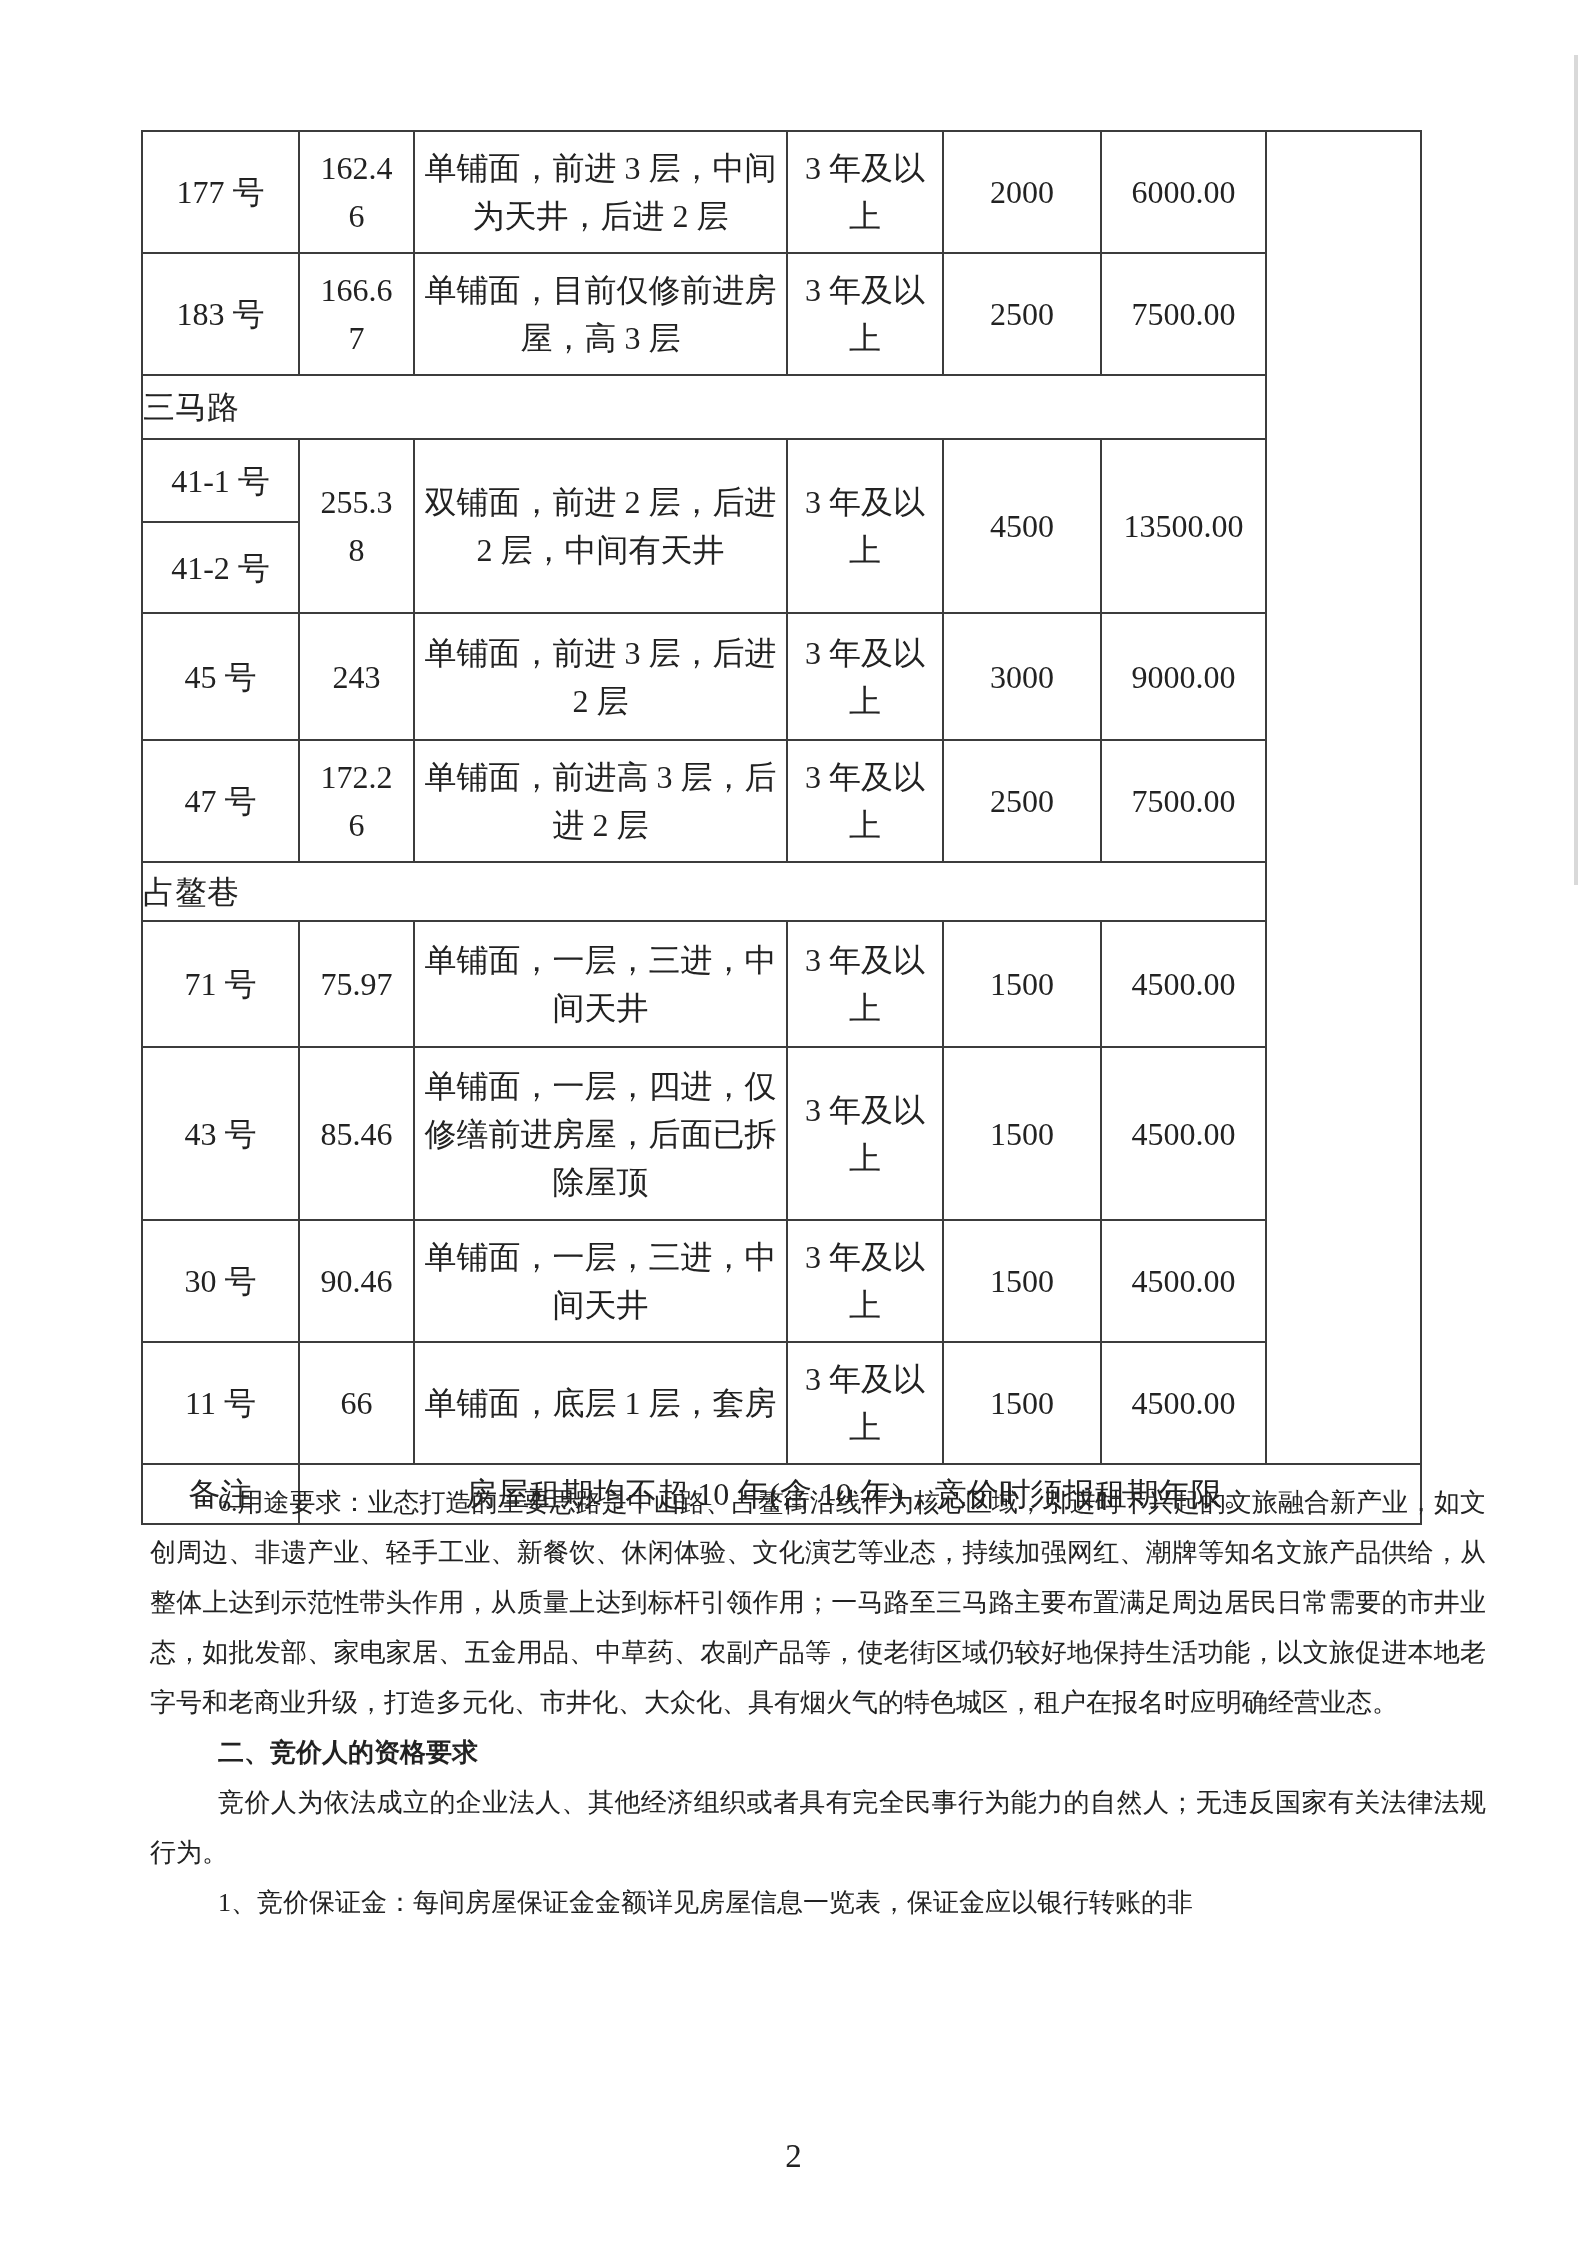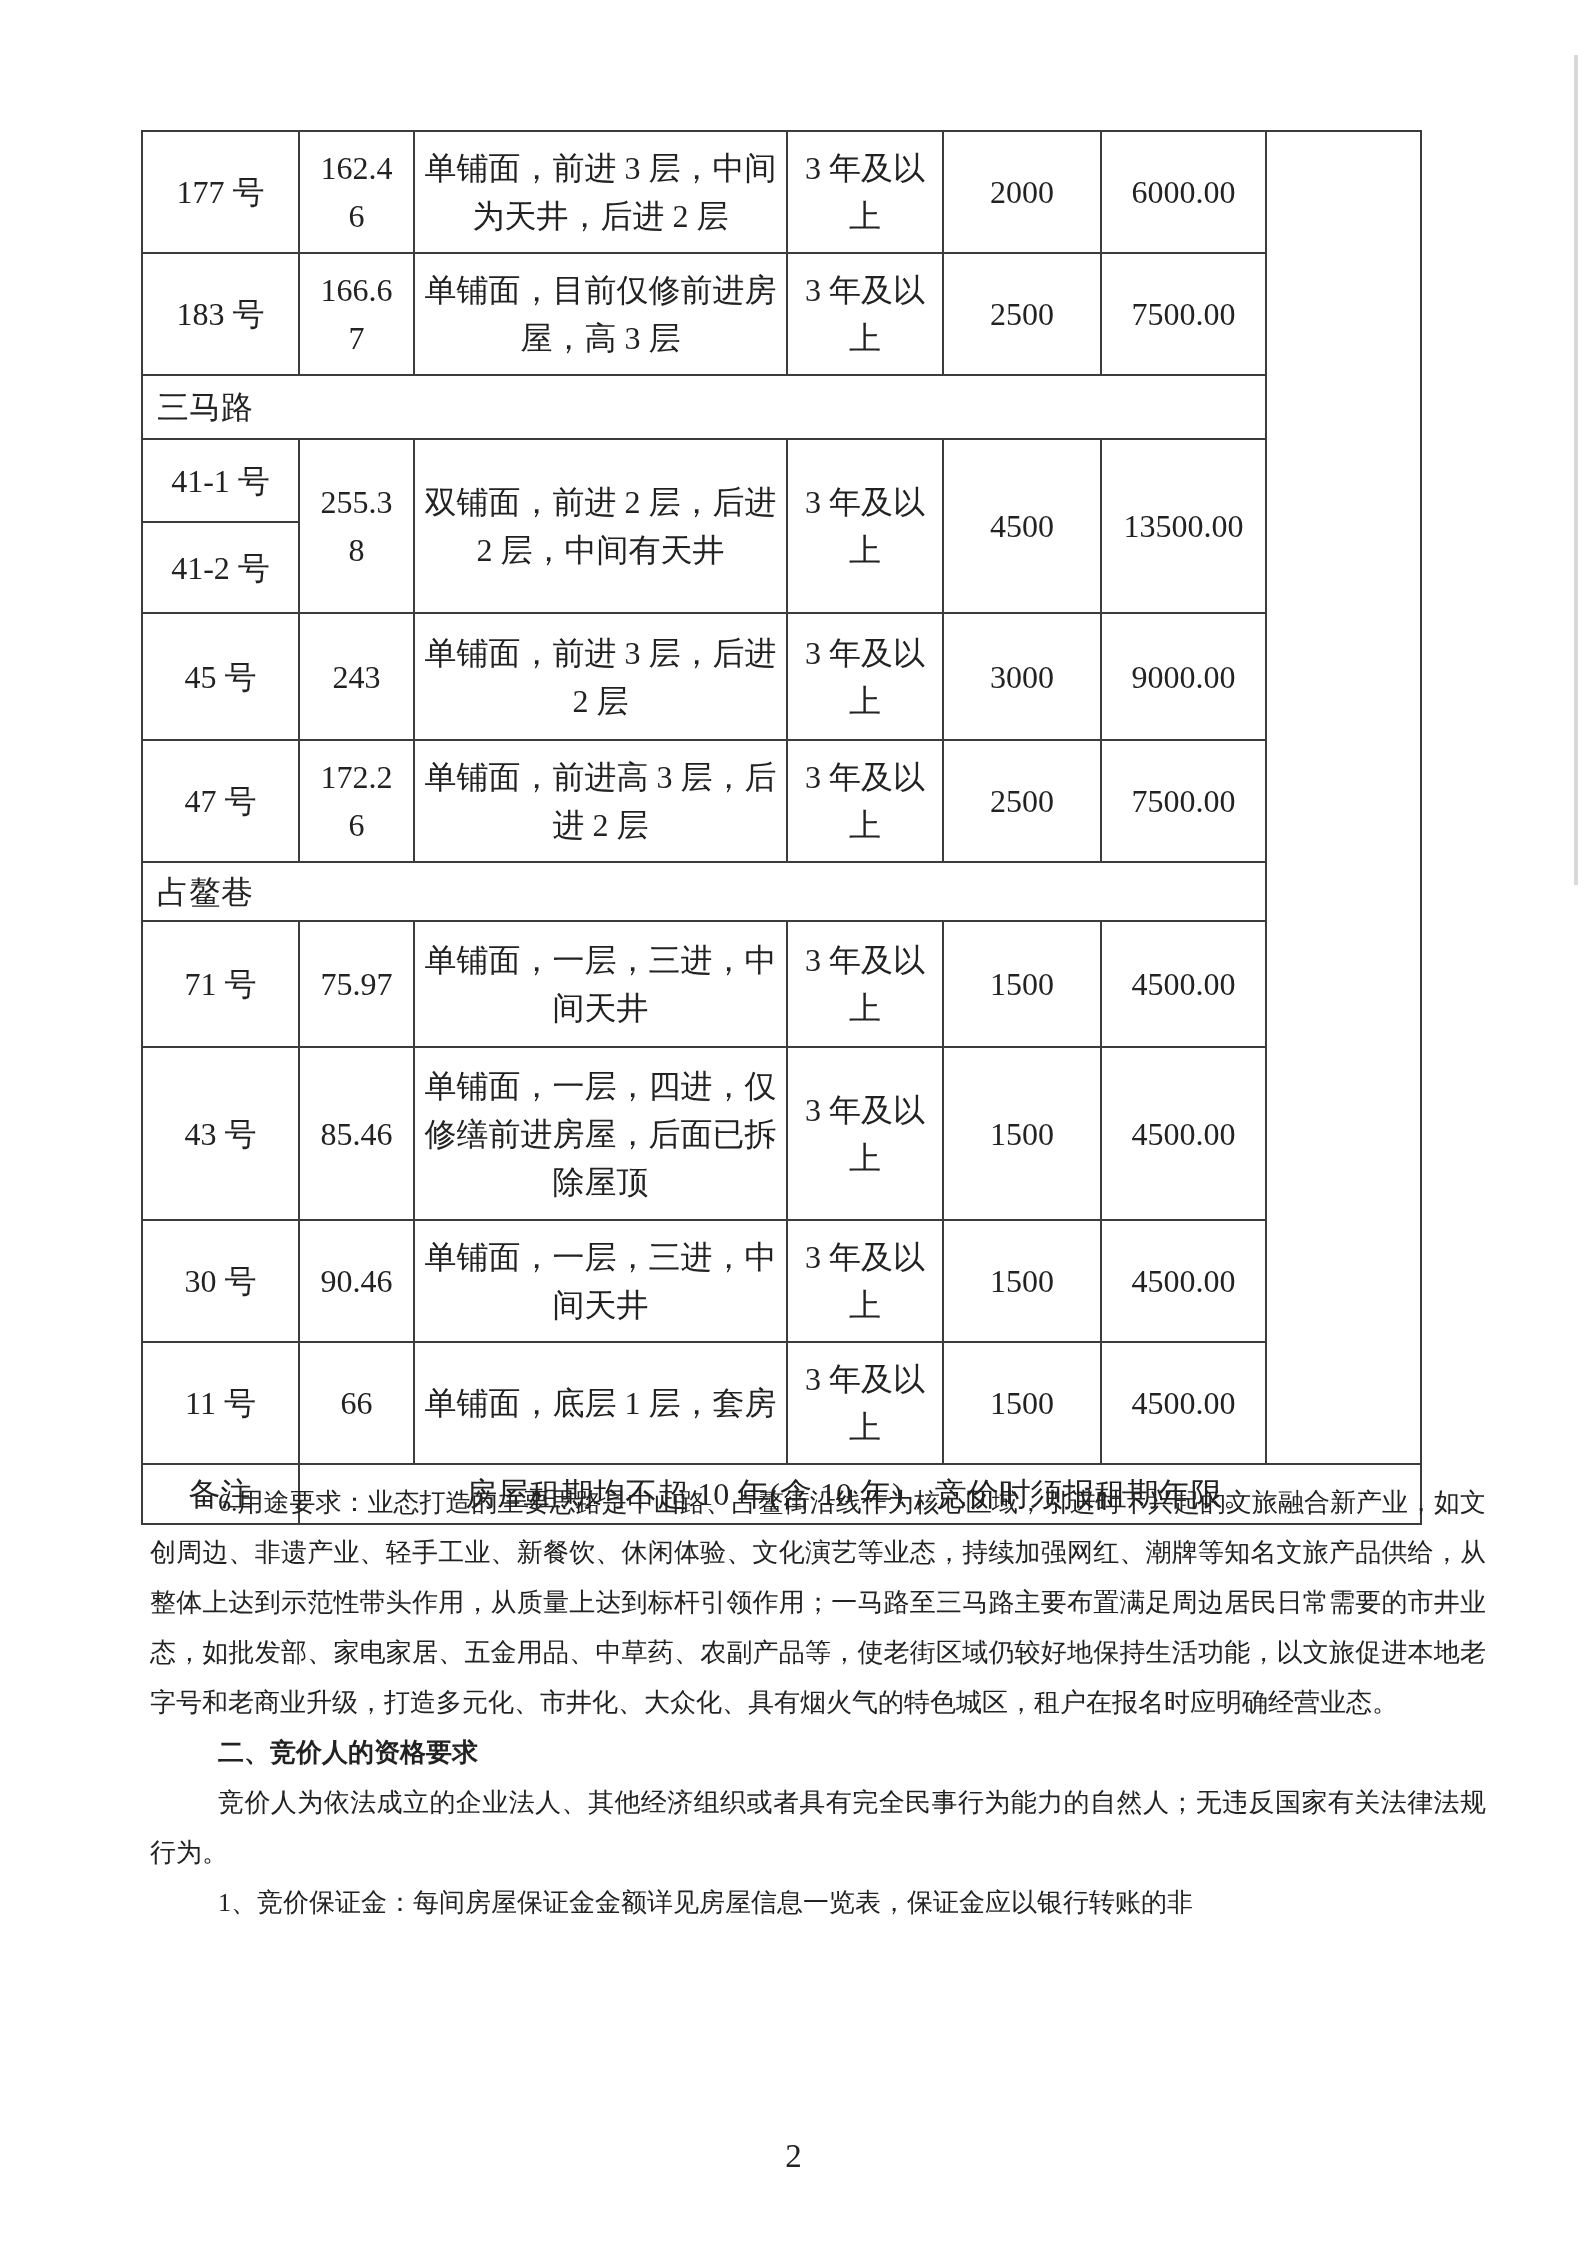--- a/index.html
+++ b/index.html
@@ -26,21 +26,21 @@
     text-align:center;
     vertical-align:middle;
     font-size:32px;
     line-height:48px;
     padding:0;
     overflow:hidden;
   }
   td.desc-cell{padding:0 10px;}
   .area-inner{max-width:80px;margin:8px auto;word-break:break-all;line-height:48px;}
   .term-inner{max-width:124px;margin:12px auto;line-height:48px;}
-  tr.sec td{text-align:left;padding-left:14px;border-radius:18px;}
+  tr.sec td{text-align:left;border-radius:18px;}
   td.remark-col{background:#ffffff;}
   td.remark-label{}
   td.remark-text{text-align:left;padding-left:16px;}
 
   
   .bodytext{
     position:absolute;left:150px;top:1478px;width:1336px;
     font-size:26px;line-height:50px;
     text-align:justify;
   }

